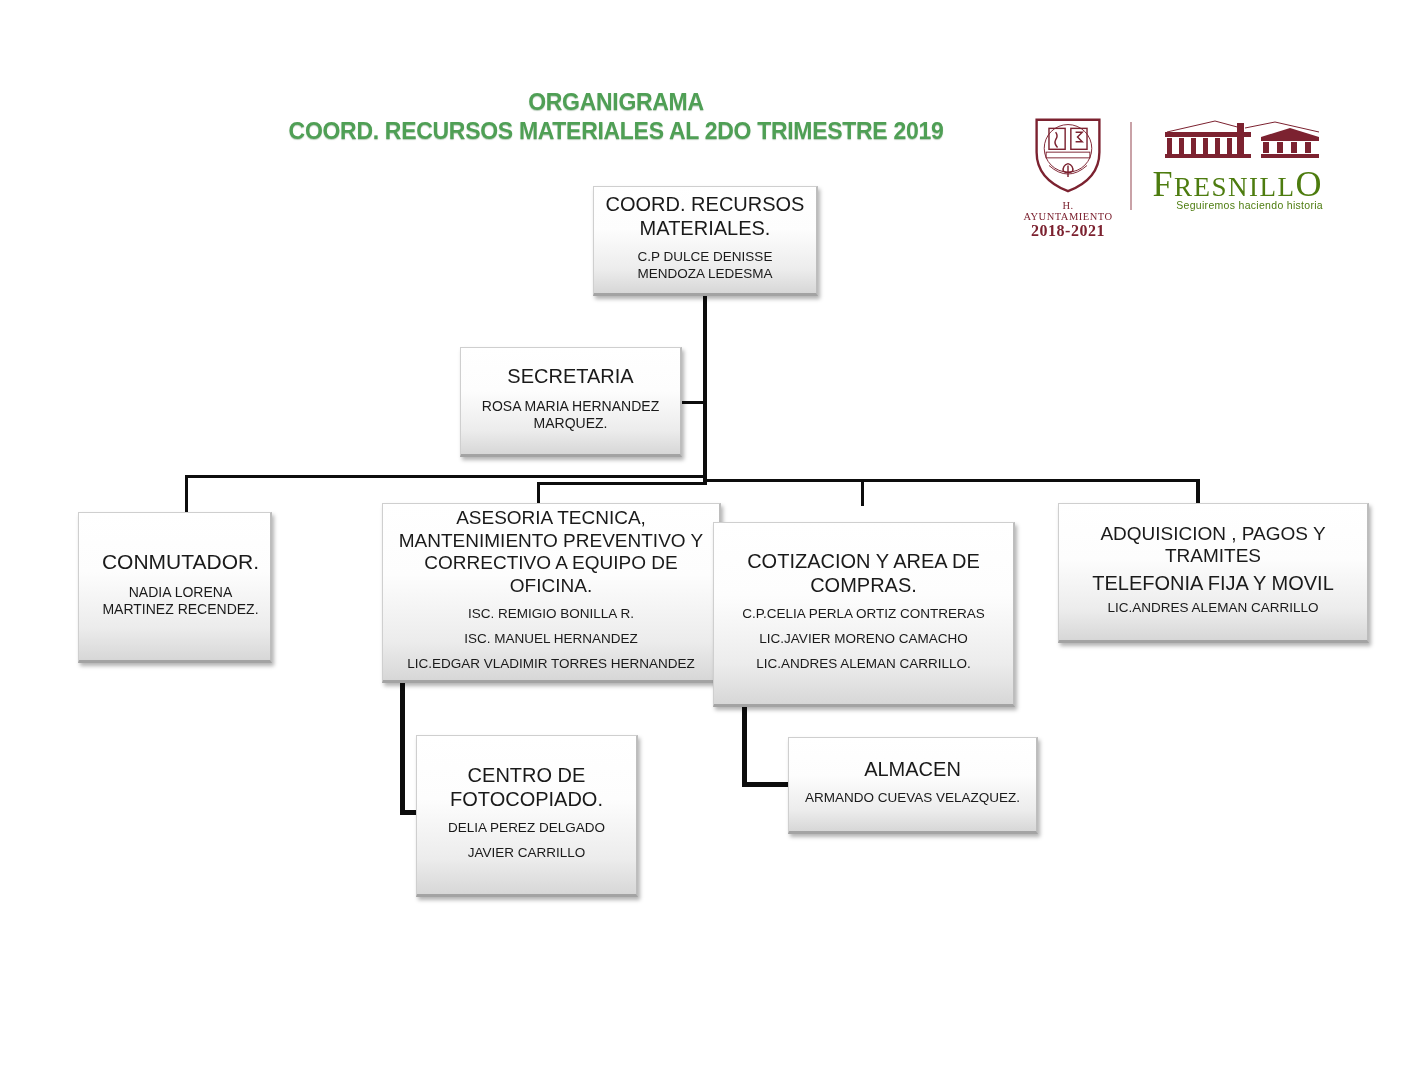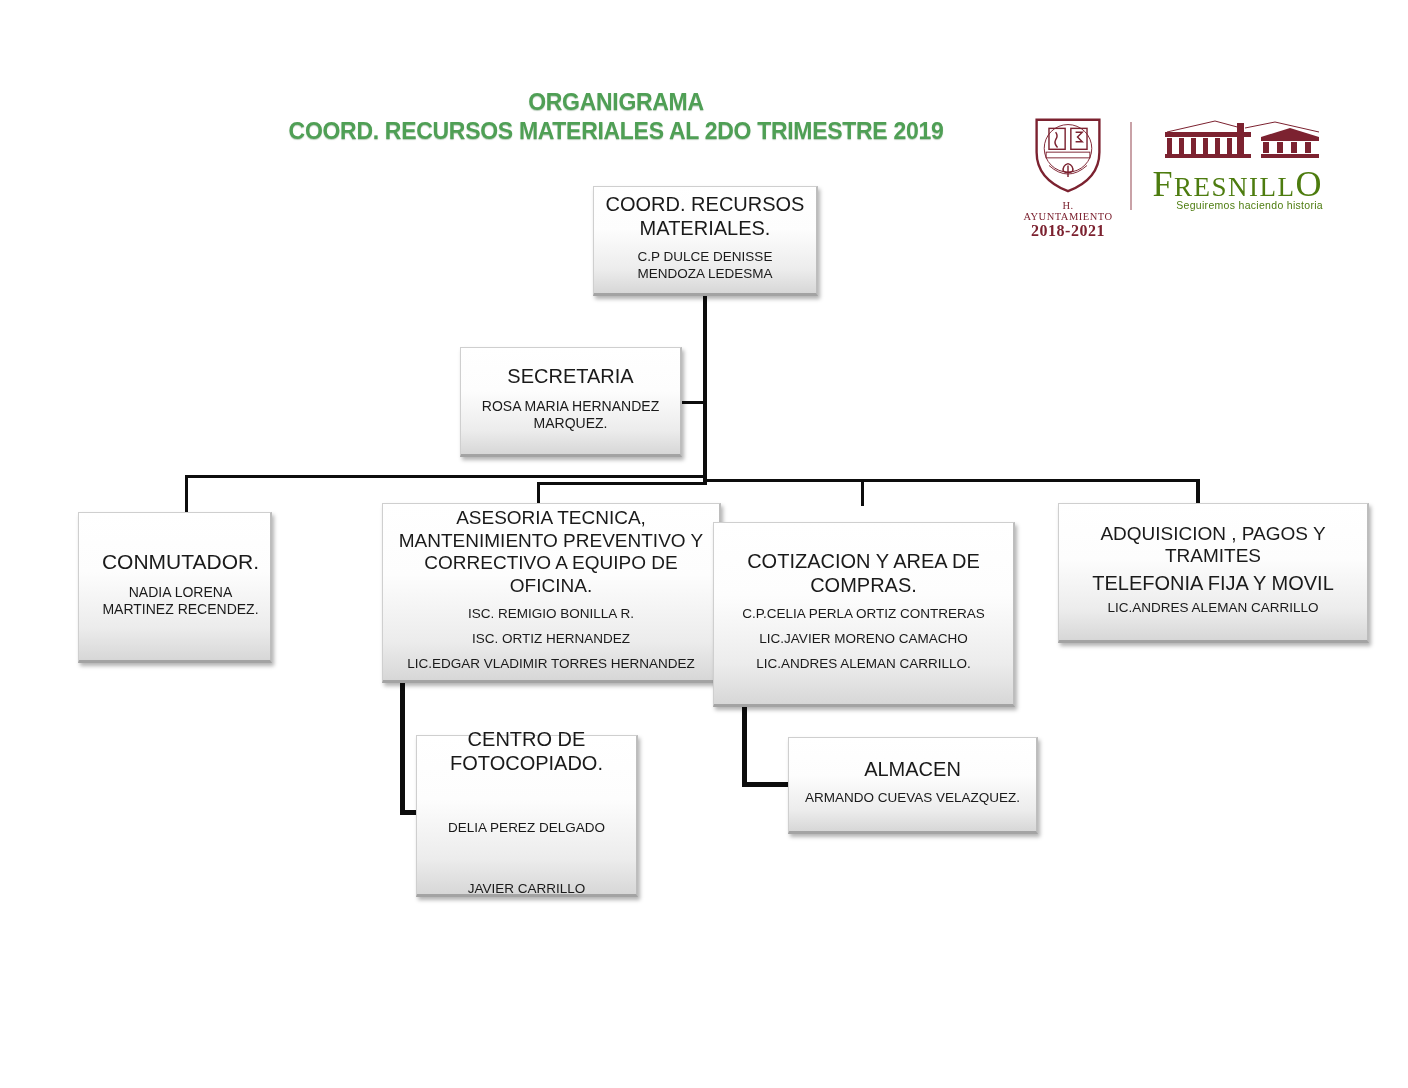--- a/index.html
+++ b/index.html
@@ -118,38 +118,38 @@
   </div>
 
   <div class="box" style="left:78px;top:512px;width:194px;height:151px;padding-left:20px;">
     <div class="box-title" style="font-size:21px;">CONMUTADOR.</div>
     <div class="member" style="font-size:14px;">NADIA LORENA MARTINEZ RECENDEZ.</div>
   </div>
 
   <div class="box" style="left:382px;top:503px;width:339px;height:180px;">
     <div class="box-title small">ASESORIA TECNICA,  MANTENIMIENTO PREVENTIVO Y CORRECTIVO A EQUIPO DE OFICINA.</div>
     <div class="member">ISC. REMIGIO BONILLA R.</div>
-    <div class="member">ISC. ORTIZ HERNANDEZ</div>
+    <div class="member">ISC. MANUEL HERNANDEZ</div>
     <div class="member">LIC.EDGAR VLADIMIR TORRES HERNANDEZ</div>
   </div>
 
   <div class="box" style="left:713px;top:505px;width:302px;height:185px;margin-top:17px;">
     <div class="box-title">COTIZACION Y AREA DE COMPRAS.</div>
     <div class="member">C.P.CELIA PERLA ORTIZ CONTRERAS</div>
     <div class="member">LIC.JAVIER MORENO CAMACHO</div>
     <div class="member">LIC.ANDRES ALEMAN CARRILLO.</div>
   </div>
 
   <div class="box" style="left:1058px;top:503px;width:311px;height:140px;">
     <div class="box-title small" style="margin-bottom:0;">ADQUISICION , PAGOS Y TRAMITES</div>
     <div class="box-sub">TELEFONIA FIJA Y MOVIL</div>
     <div class="member" style="margin-top:0;">LIC.ANDRES ALEMAN CARRILLO</div>
   </div>
 
-  <div class="box" style="left:416px;top:735px;width:222px;height:162px;gap:36px;">
+  <div class="box" style="left:416px;top:735px;width:222px;height:162px;">
     <div class="box-title">CENTRO DE FOTOCOPIADO.</div>
     <div class="member">DELIA PEREZ DELGADO</div>
     <div class="member">JAVIER CARRILLO</div>
   </div>
 
   <div class="box" style="left:788px;top:737px;width:250px;height:97px;">
     <div class="box-title">ALMACEN</div>
     <div class="member">ARMANDO CUEVAS VELAZQUEZ.</div>
   </div>
 

